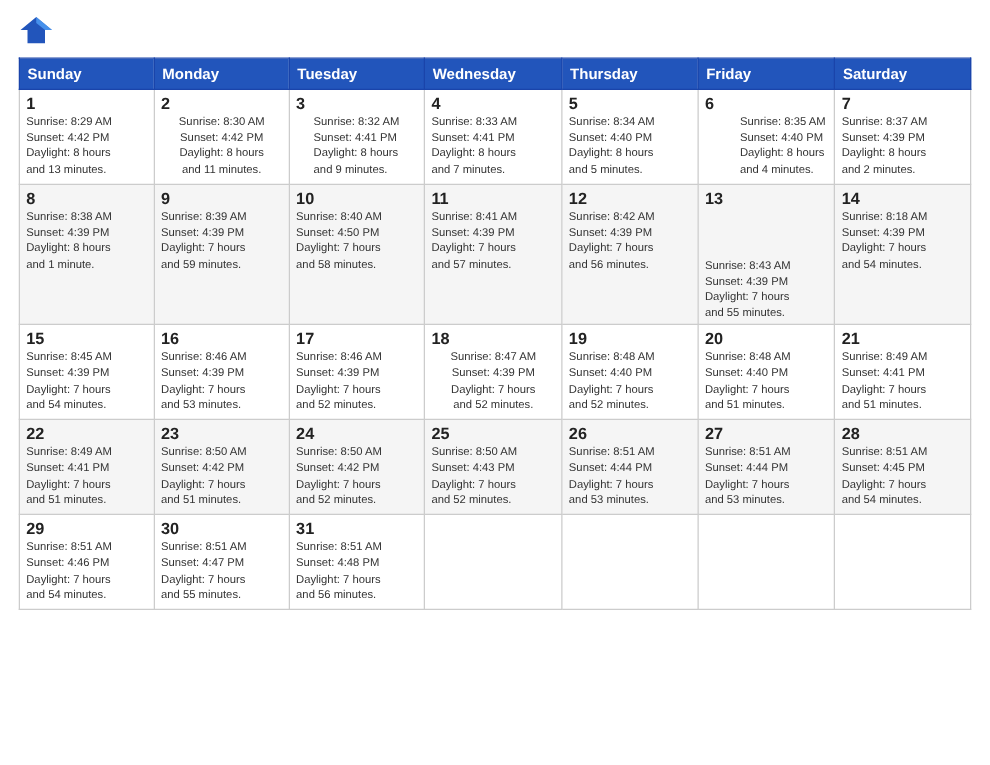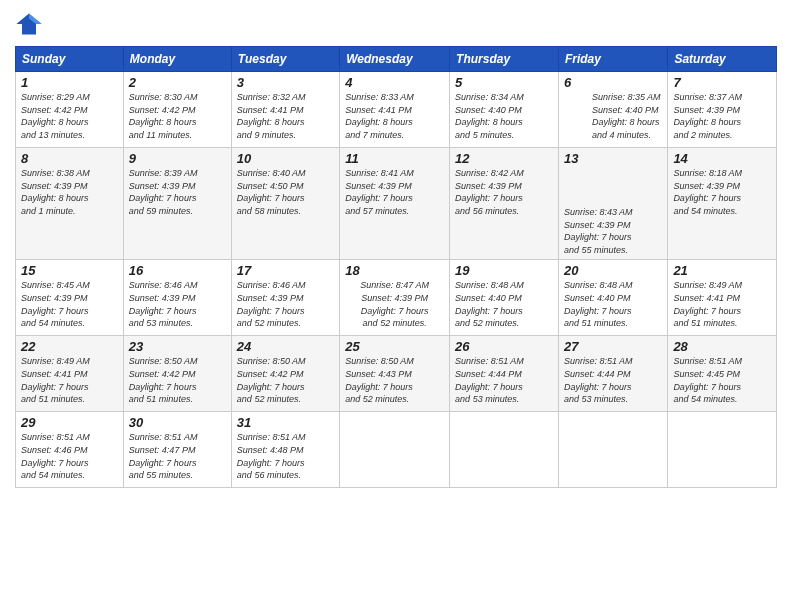--- a/index.html
+++ b/index.html
@@ -7,21 +7,20 @@
       font-family: Arial, sans-serif;
       background: #fff;
       width: 792px;
       height: 612px;
       overflow: hidden;
     }
     .page {
       width: 792px;
       height: 612px;
       padding: 10px 15px;
-      font-style: italic;
     }
     .header {
       display: flex;
       justify-content: space-between;
       align-items: flex-start;
       margin-bottom: 8px;
     }
     .logo {
       display: flex;
       align-items: center;
@@ -130,28 +129,28 @@
     <tr>
           <td>
             <span class="day-number">1</span>
             <div class="day-info" style="white-space: pre-line;">Sunrise: 8:29 AM
 Sunset: 4:42 PM
 Daylight: 8 hours
 and 13 minutes.</div>
           </td>
           <td>
             <span class="day-number">2</span>
-            <div class="day-info" style="white-space: pre-line;">Sunrise: 8:30 AM
+            <div class="day-info" style="white-space: pre-line; text-align: center;">Sunrise: 8:30 AM
 Sunset: 4:42 PM
 Daylight: 8 hours
 and 11 minutes.</div>
           </td>
           <td>
             <span class="day-number">3</span>
-            <div class="day-info" style="white-space: pre-line;">Sunrise: 8:32 AM
+            <div class="day-info" style="white-space: pre-line; margin-left: 14px;">Sunrise: 8:32 AM
 Sunset: 4:41 PM
 Daylight: 8 hours
 and 9 minutes.</div>
           </td>
           <td>
             <span class="day-number">4</span>
             <div class="day-info" style="white-space: pre-line;">Sunrise: 8:33 AM
 Sunset: 4:41 PM
 Daylight: 8 hours
 and 7 minutes.</div>

